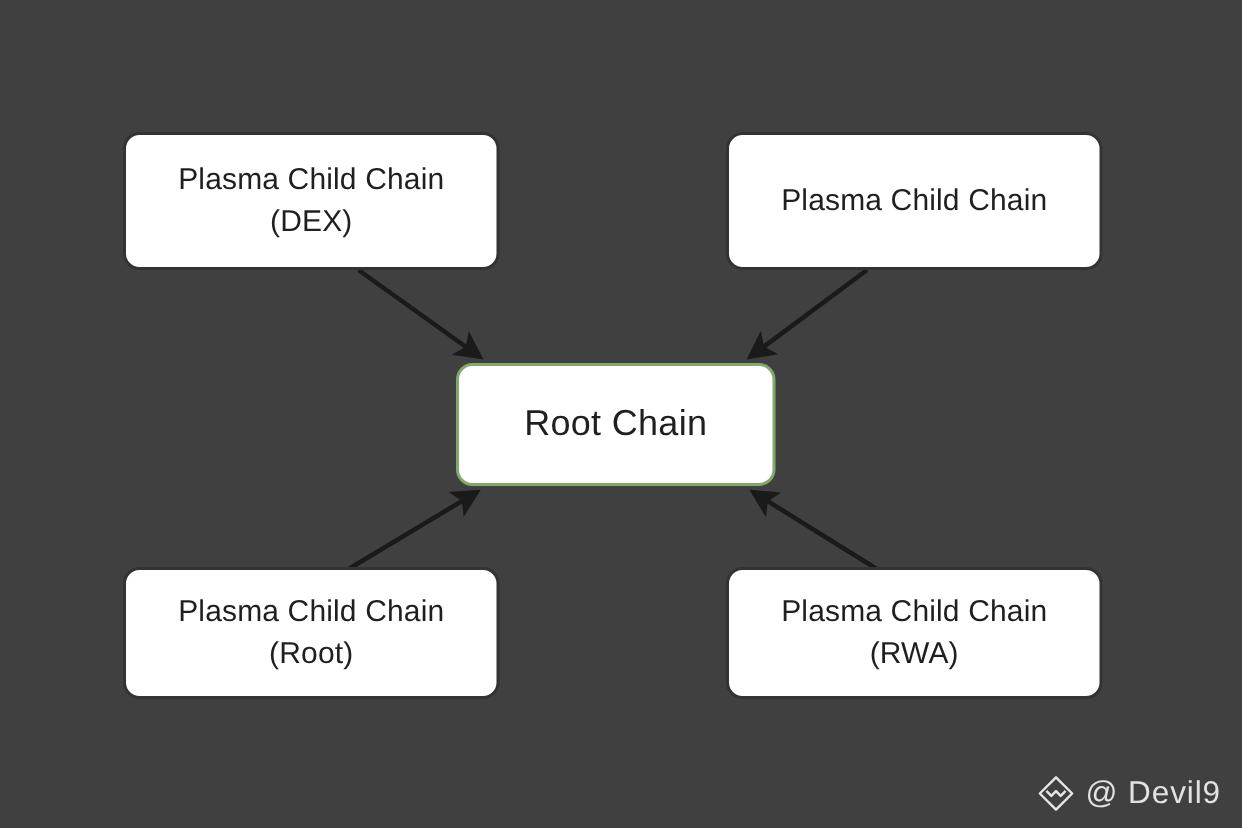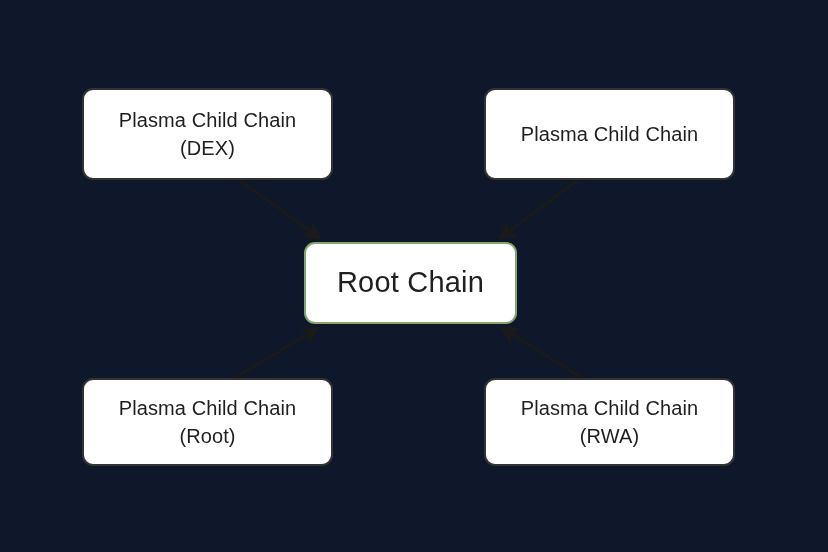--- a/index.html
+++ b/index.html
@@ -11,21 +11,21 @@
     width: 828px;
     height: 552px;
     background: #fdfdfd;
     font-family: "Liberation Sans", "DejaVu Sans", sans-serif;
     overflow: hidden;
   }
   #canvas {
     position: relative;
     width: 828px;
     height: 552px;
-    background: #0f172a;
+    background: #404040;
   }
   #edge-layer {
     position: absolute;
     left: 0;
     top: 0;
     width: 828px;
     height: 552px;
     pointer-events: none;
   }
   .node {
@@ -47,21 +47,21 @@
   }
   .node-line {
     display: block;
     color: #1f1f1f;
     font-size: 20px;
     line-height: 1.42;
     letter-spacing: 0.1px;
     white-space: nowrap;
   }
   .node-root .node-line {
-    font-size: 29px;
+    font-size: 24px;
     letter-spacing: 0.2px;
   }
 
   
   #node-dex       { left: 82px;  top: 88px;  width: 251px; height: 92px; }
   #node-payments  { left: 484px; top: 88px;  width: 251px; height: 92px; }
   #node-root      { left: 304px; top: 242px; width: 213px; height: 82px; }
   #node-game      { left: 82px;  top: 378px; width: 251px; height: 88px; }
   #node-rwa       { left: 484px; top: 378px; width: 251px; height: 88px; }
 
@@ -117,14 +117,23 @@
   <div class="node node-child" id="node-game">
     <span class="node-line">Plasma Child Chain</span>
     <span class="node-line">(Root)</span>
   </div>
 
   <div class="node node-child" id="node-rwa">
     <span class="node-line">Plasma Child Chain</span>
     <span class="node-line">(RWA)</span>
   </div>
 
+  <div id="watermark">
+    <svg width="26" height="26" viewBox="0 0 26 26" xmlns="http://www.w3.org/2000/svg">
+      <g fill="none" stroke="#e6e6e6" stroke-width="1.6" stroke-linejoin="round">
+        <path d="M13 2.2 L23.8 13 L13 23.8 L2.2 13 Z"></path>
+        <path d="M6.6 11.2 L9.9 14.6 L13 11.4 L16.1 14.6 L19.4 11.2"></path>
+      </g>
+    </svg>
+    <span class="wm-text">@ Devil9</span>
+  </div>
 
 </div>
 
 </body></html>

